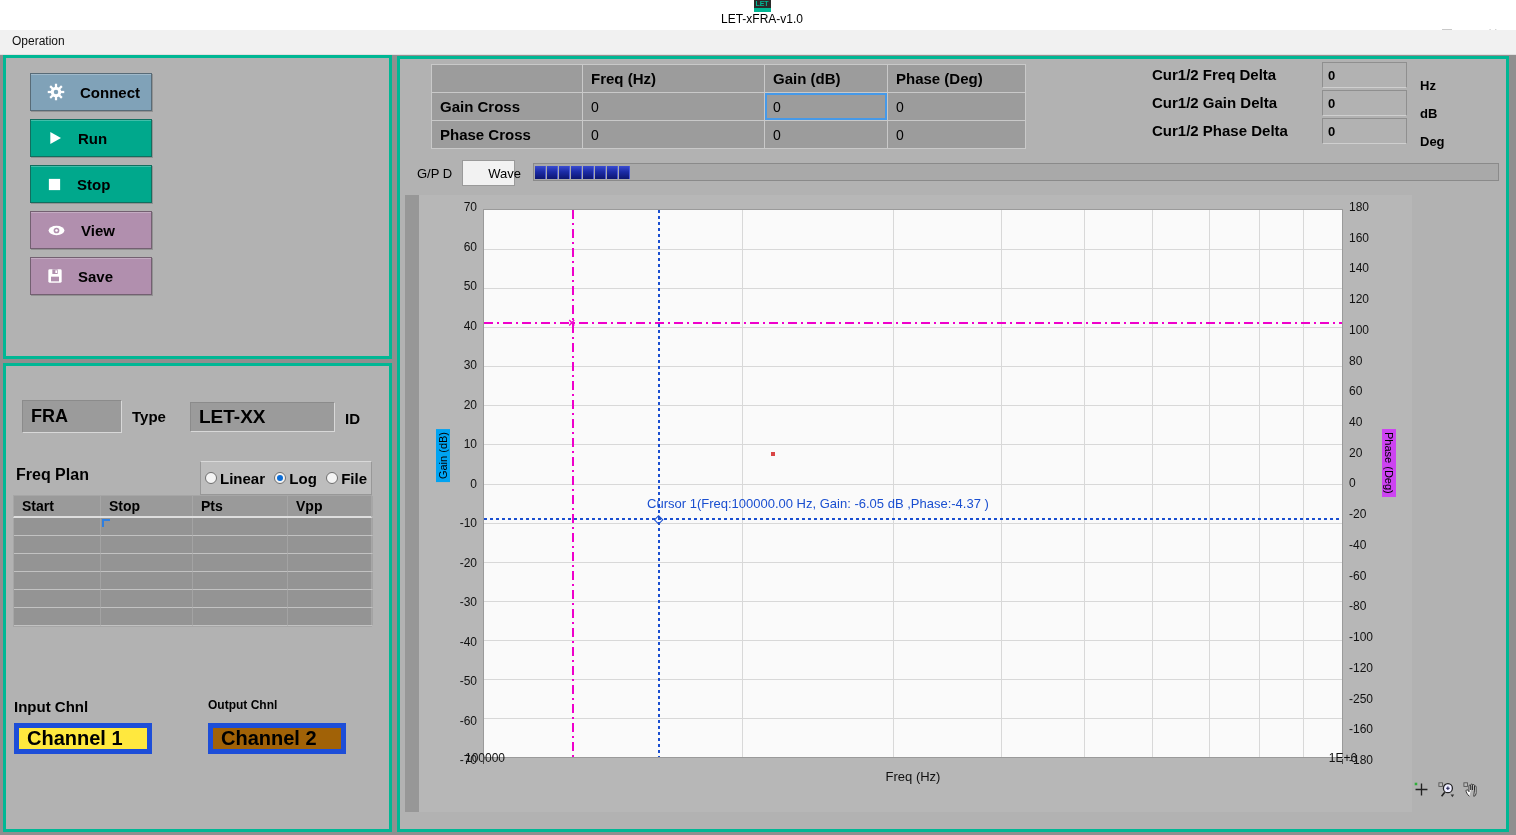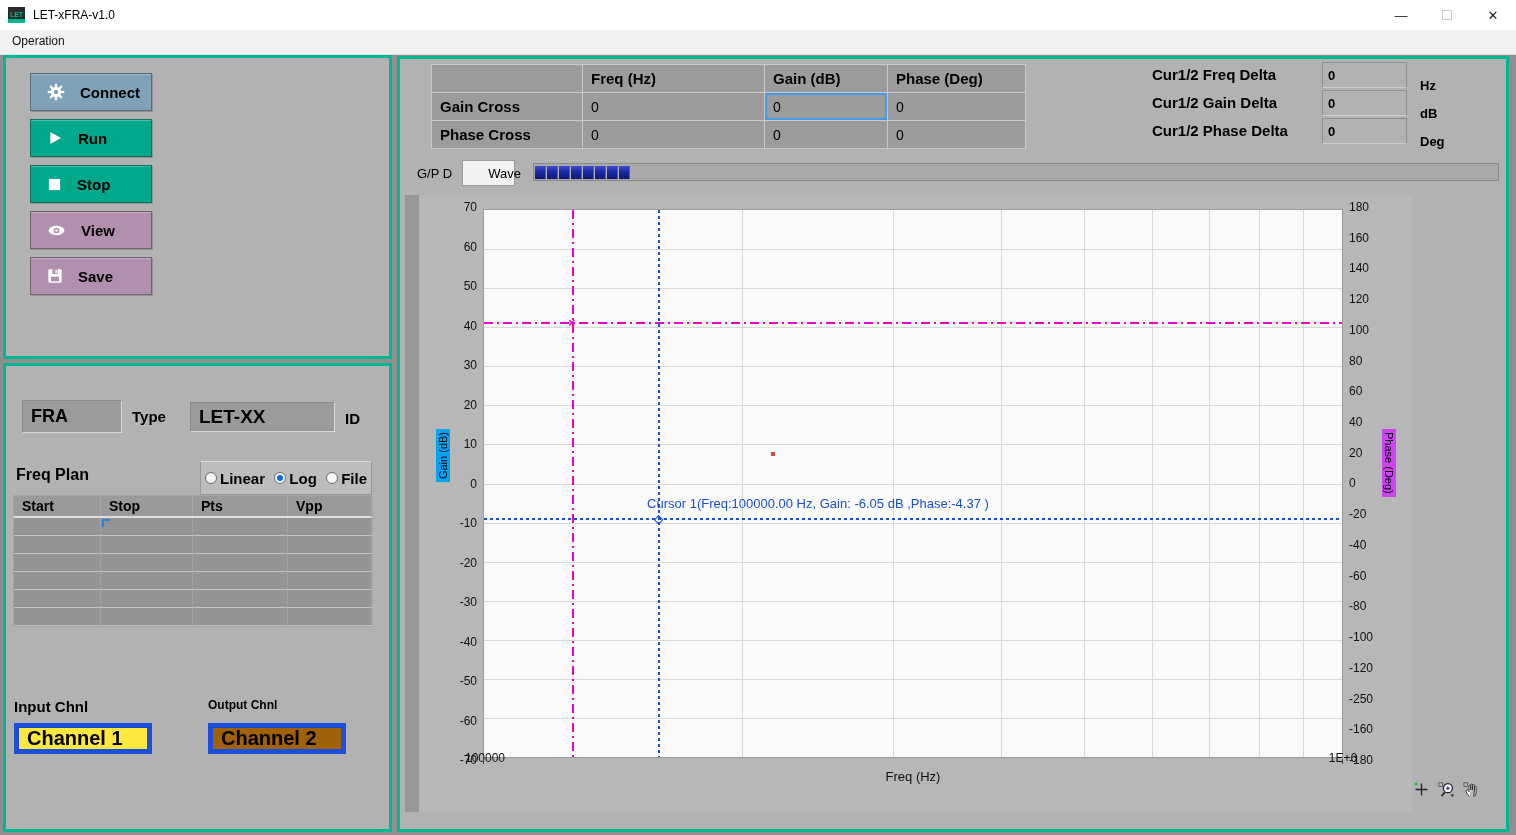--- a/index.html
+++ b/index.html
@@ -2,21 +2,21 @@
 <html><head>
 <meta charset="utf-8">
 <style>
   * { box-sizing: border-box; }
   html,body { width:1516px; height:835px; margin:0; overflow:hidden;
     font-family:"Liberation Sans", sans-serif; background:#8f8f8f; }
   .abs { position:absolute; }
 
   
   .titlebar { left:0; top:0; width:1516px; height:30px; background:#ffffff;
-    display:flex; align-items:center; }
+    display:flex; align-items:center;flex-direction:column; }
   .app-logo { width:17px; height:16px; margin-left:8px; background:#2a2a2a;
     color:#00b794; font-size:7px; font-weight:bold; display:flex; align-items:flex-end;
     justify-content:center; border-bottom:4px solid #00b794; line-height:8px; }
   .app-title { margin-left:8px; font-size:12px; color:#000; }
   .win-controls { margin-left:auto; display:flex; height:100%; }
   .win-btn { width:46px; height:100%; display:flex; align-items:center; justify-content:center;
     font-size:13px; color:#222; }
   .max-box { width:10px; height:10px; border:1px solid #c9c9c9; }
   .menubar { left:0; top:30px; width:1516px; height:25px; background:#f1f1f1;
     border-bottom:1px solid #e0e0e0; }

